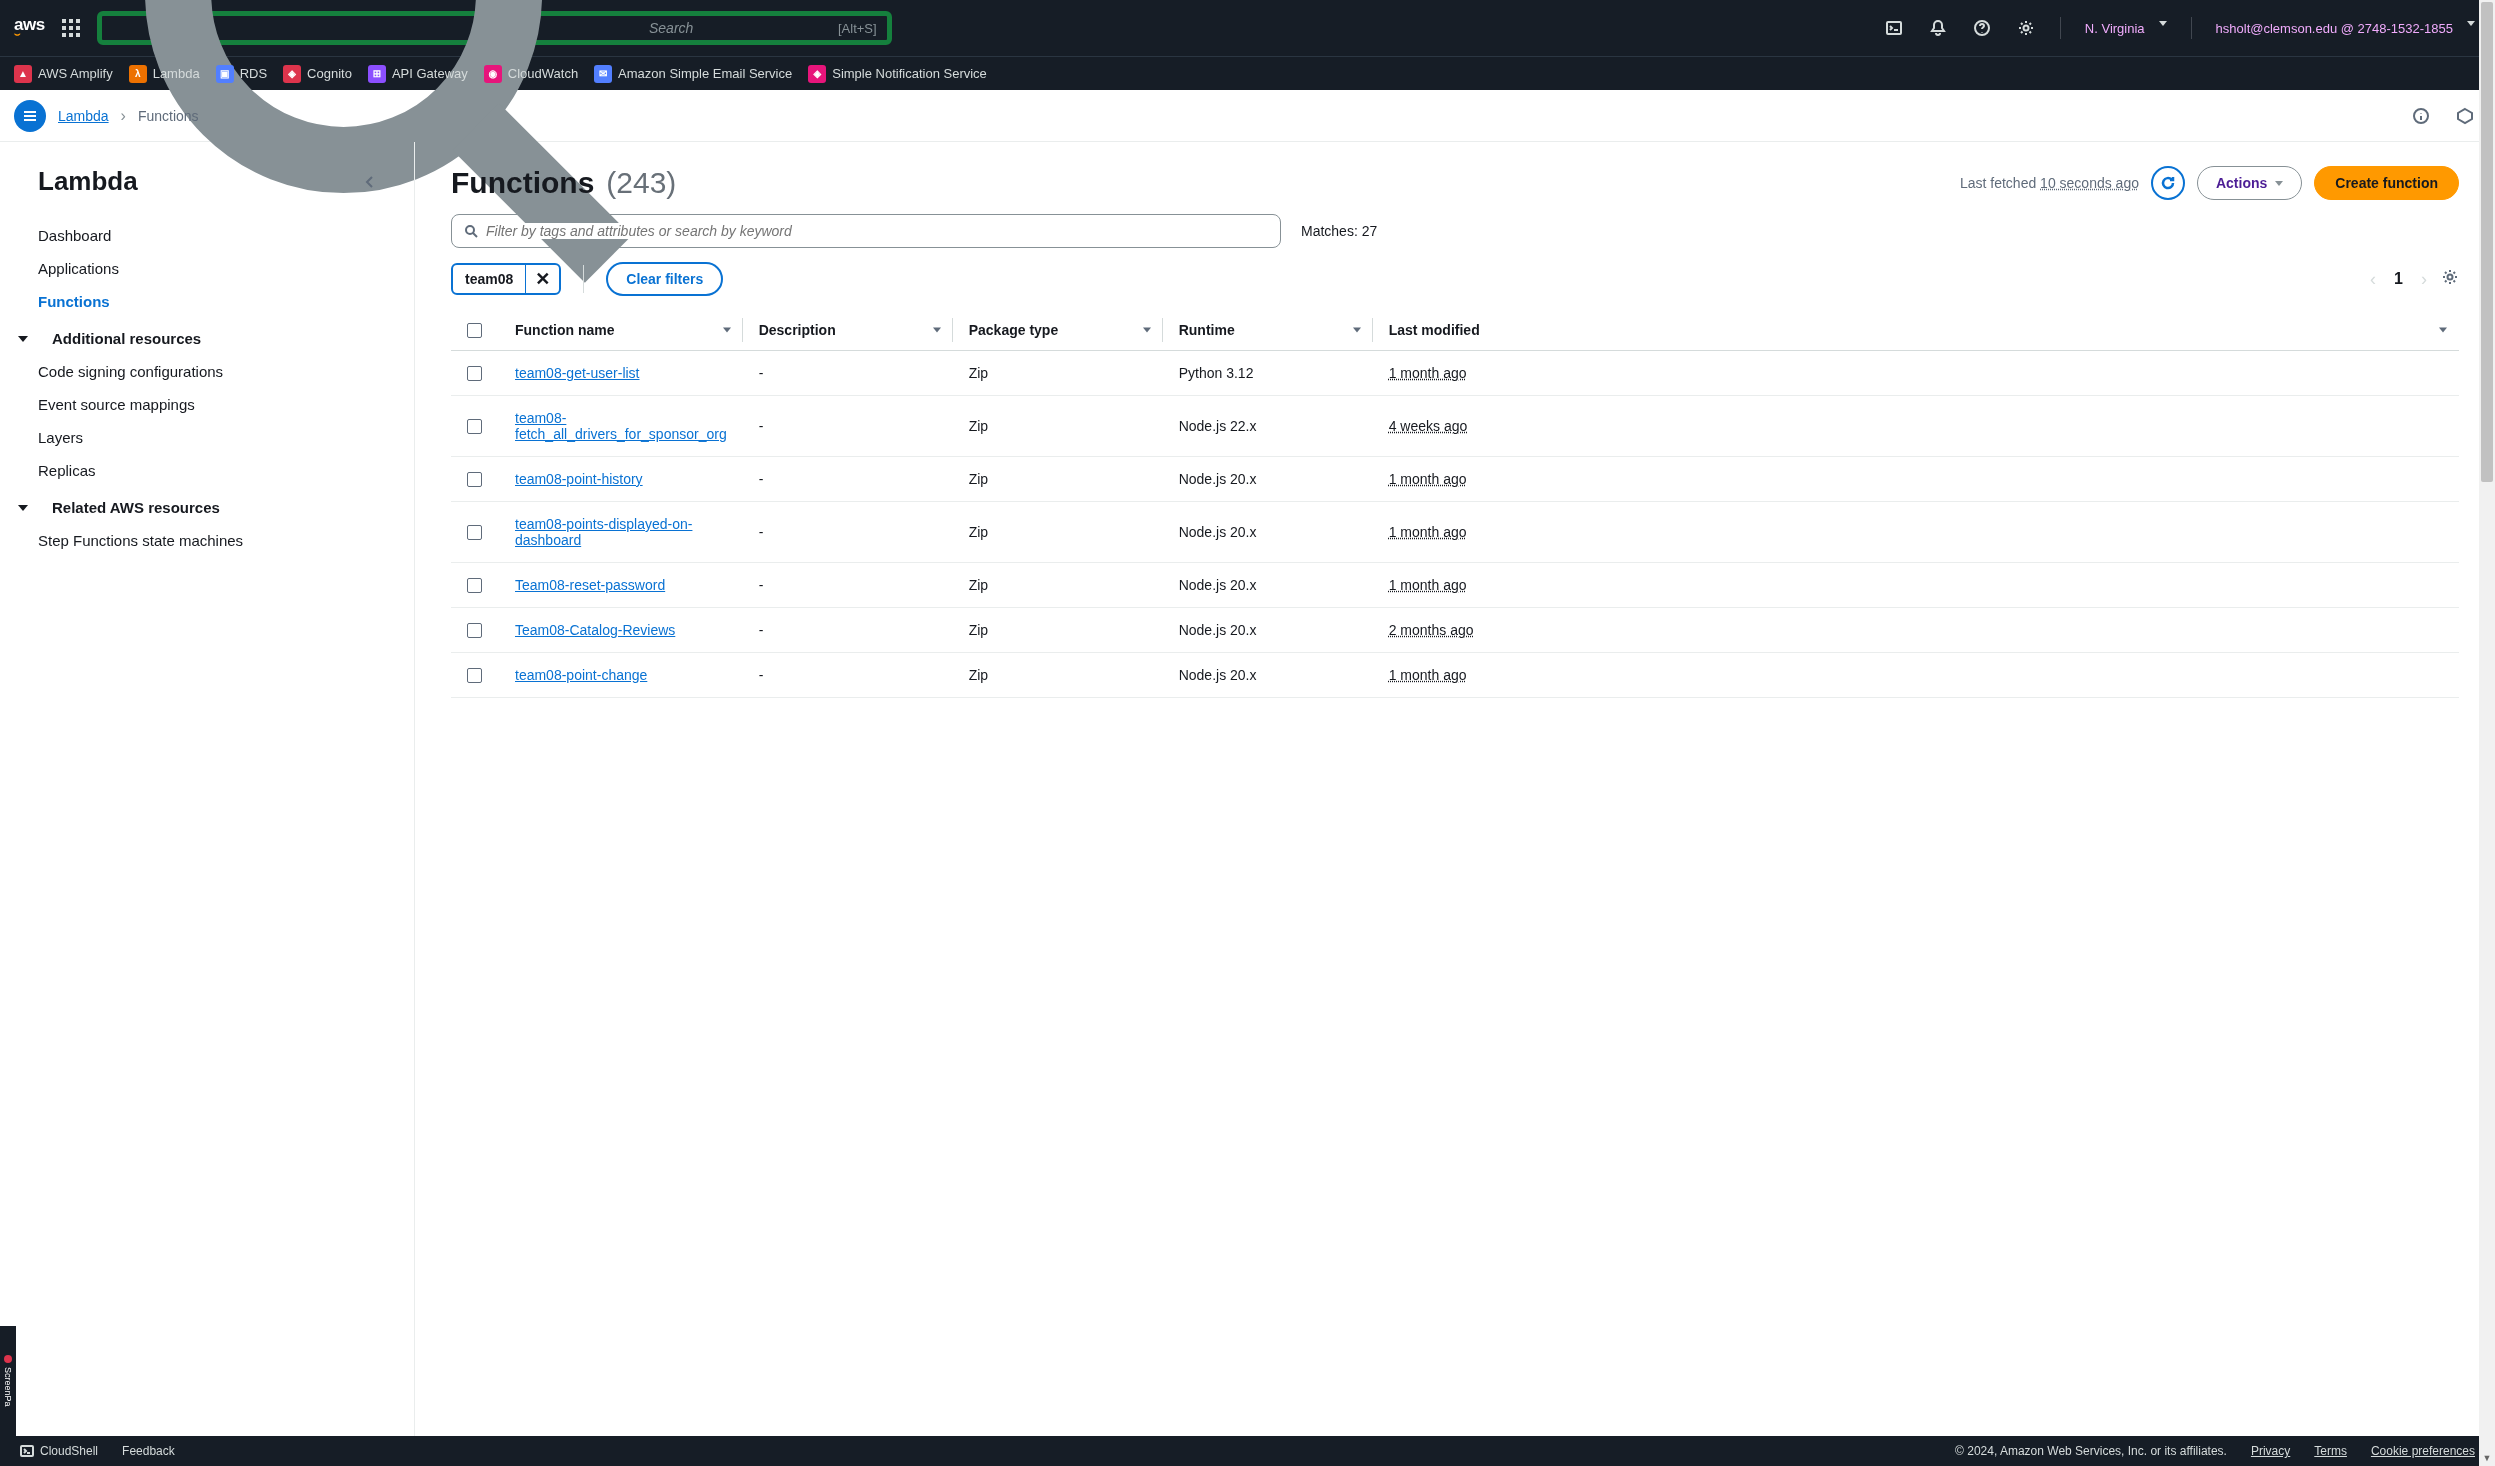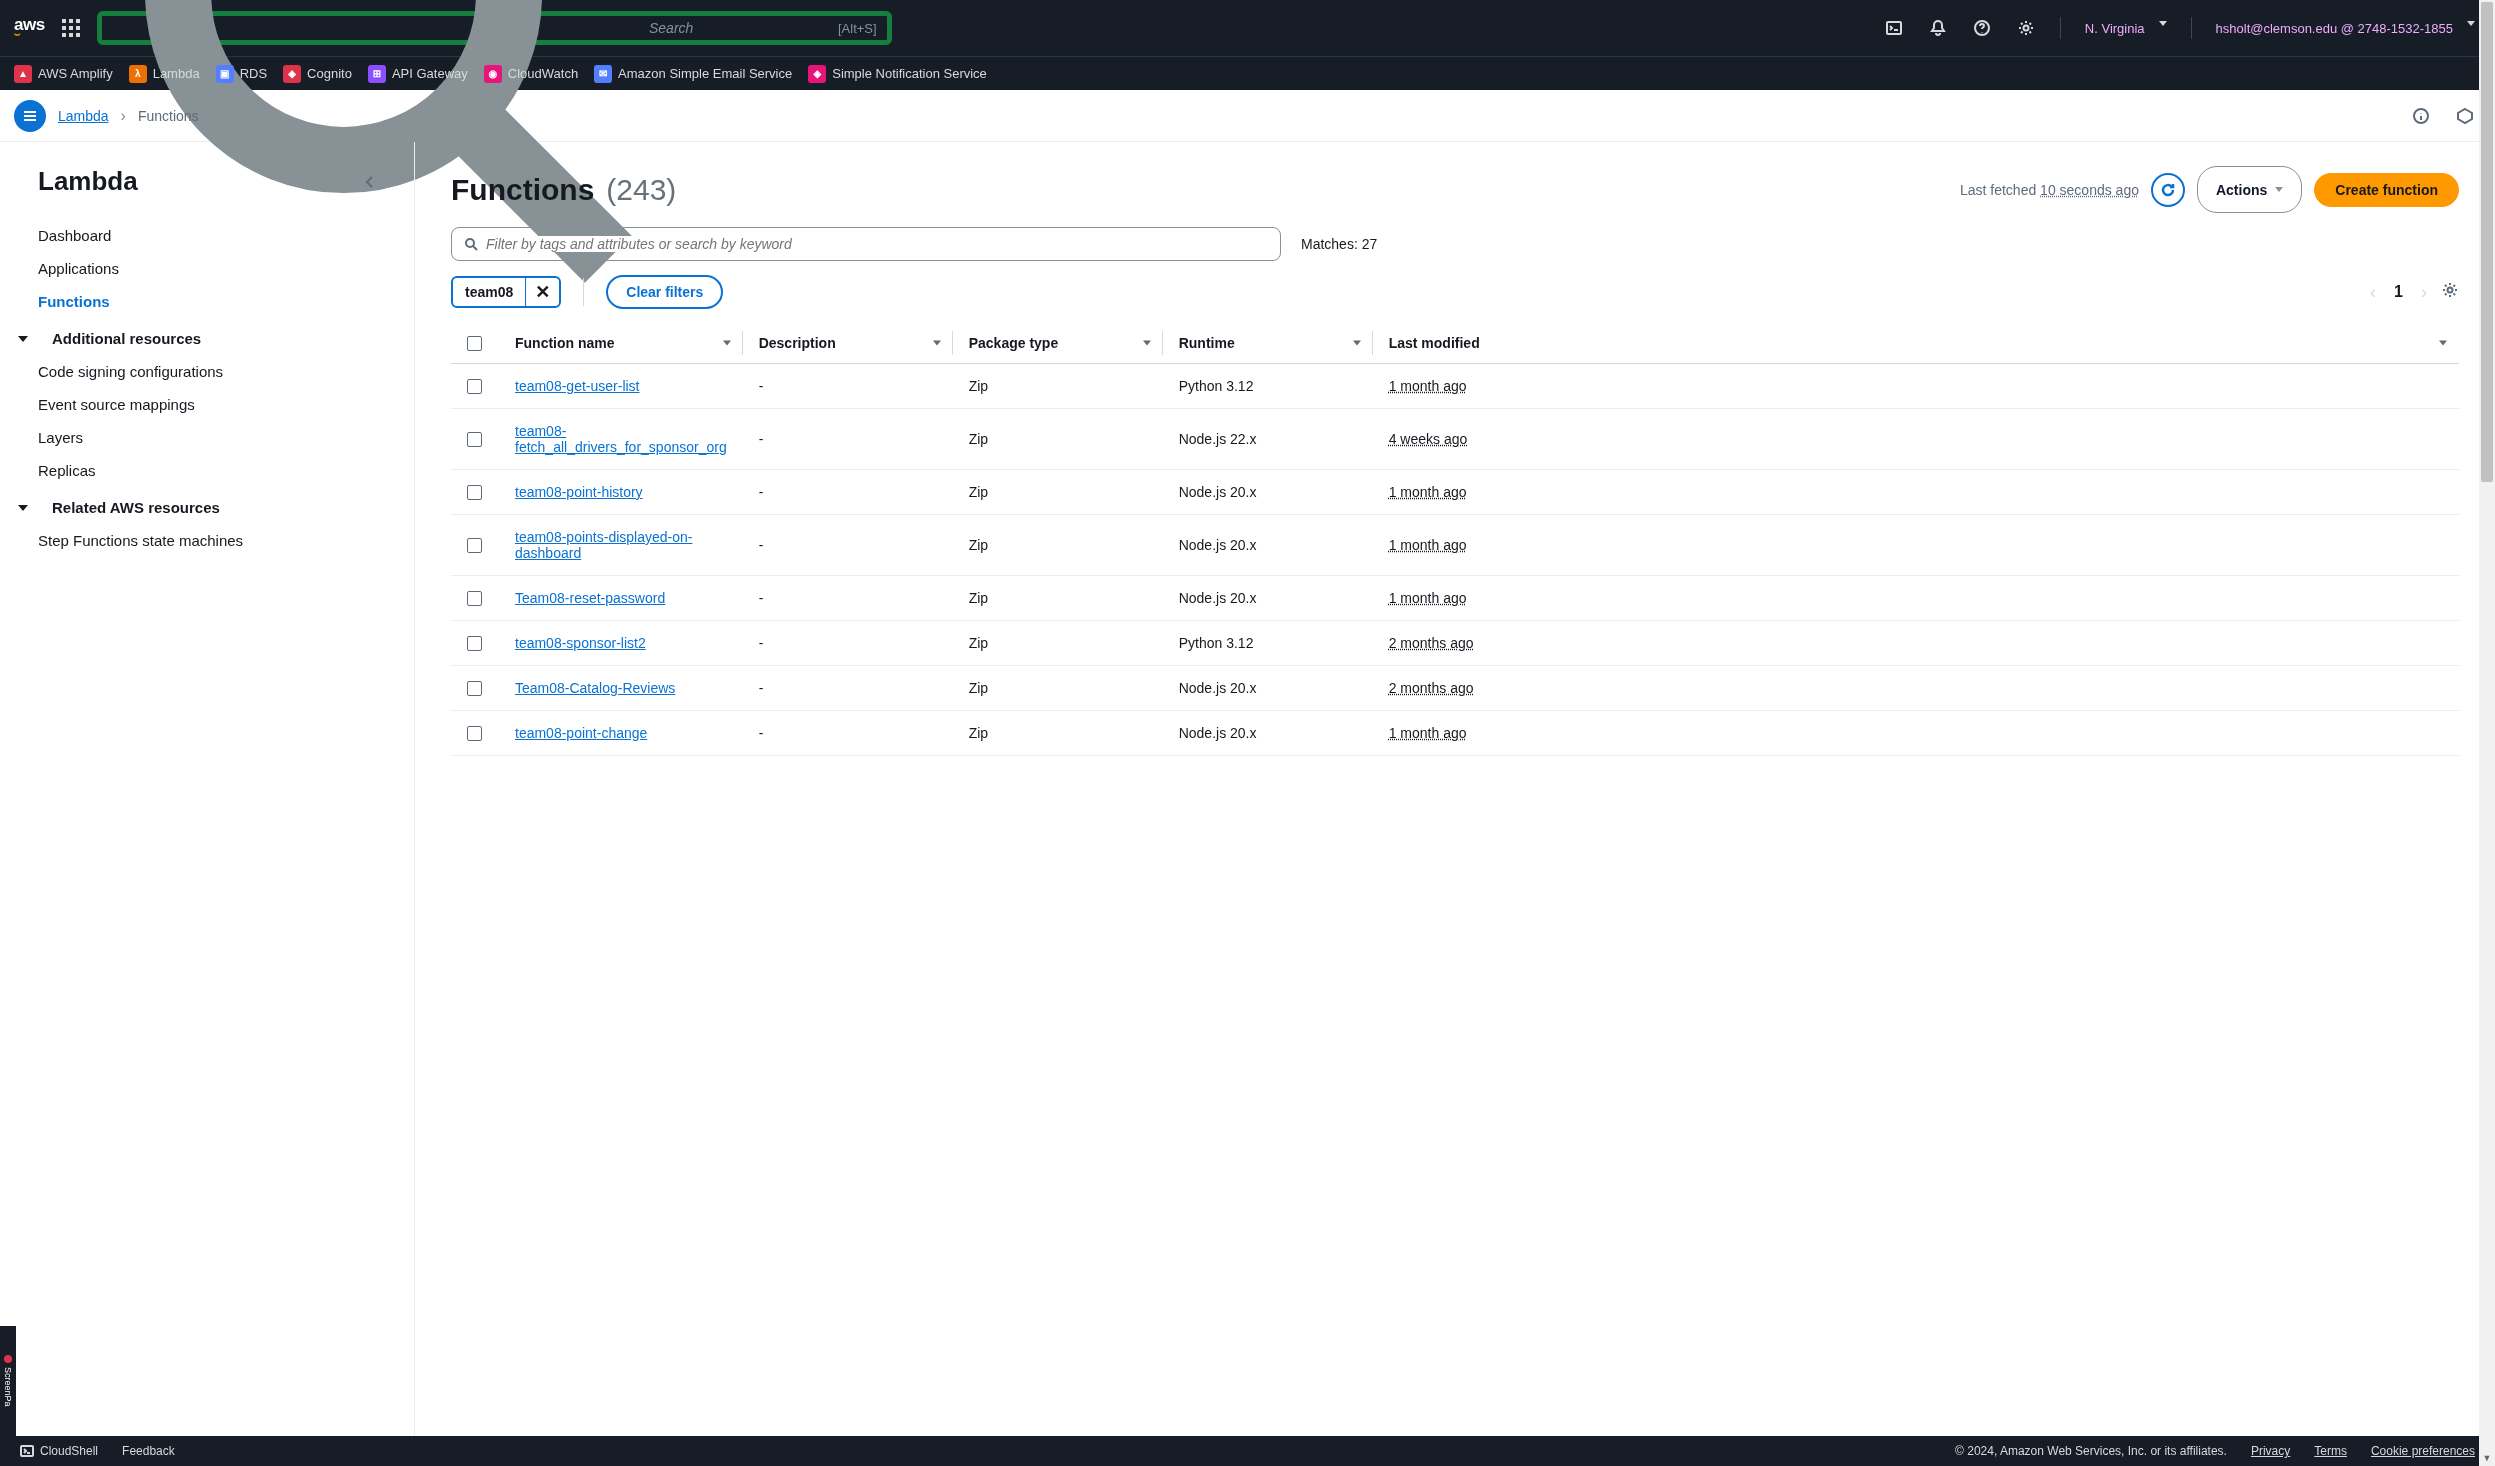--- a/index.html
+++ b/index.html
@@ -74,21 +74,21 @@
 
 .content{flex:1;padding:24px 36px;overflow-y:auto;}
 .page-header{display:flex;align-items:center;gap:12px;margin-bottom:14px;}
 .page-title{font-size:30px;font-weight:700;}
 .page-count{font-size:30px;color:#687078;font-weight:400;}
 .hdr-spacer{flex:1;}
 .last-fetched{font-size:14px;color:#5f6b7a;}
 .last-fetched .ago{text-decoration:underline dotted;cursor:help;}
 .refresh-btn{width:34px;height:34px;border:2px solid #0972d3;border-radius:50%;display:flex;align-items:center;justify-content:center;cursor:pointer;}
 .refresh-btn svg{width:16px;height:16px;stroke:#0972d3;fill:none;stroke-width:2.5;}
-.actions-btn{height:47px;border:1px solid #879196;border-radius:20px;padding:0 18px;display:flex;align-items:center;gap:8px;color:#0f172a;cursor:pointer;font-weight:700;font-size:14px;background:#fff;}
+.actions-btn{height:34px;border:1px solid #879196;border-radius:20px;padding:0 18px;display:flex;align-items:center;gap:8px;color:#4c1d95;cursor:pointer;font-weight:700;font-size:14px;background:#fff;}
 .actions-btn .caret-g{width:0;height:0;border-left:4px solid transparent;border-right:4px solid transparent;border-top:5px solid #879196;}
 .create-btn{height:34px;background:#ff9900;border:1px solid #ff9900;border-radius:20px;padding:0 20px;font-weight:700;font-size:14px;cursor:pointer;color:#16191f;}
 
 .filter-row{display:flex;align-items:center;gap:20px;margin-bottom:14px;}
 .filter-input{display:flex;align-items:center;border:1px solid #879196;border-radius:8px;height:34px;padding:0 12px;gap:8px;width:830px;}
 .filter-input svg{width:14px;height:14px;stroke:#5f6b7a;fill:none;stroke-width:2;}
 .filter-input input{border:none;outline:none;flex:1;font-size:14px;font-style:italic;}
 .matches{font-size:14px;}
 
 .chips-row{display:flex;align-items:center;gap:14px;margin-bottom:14px;}
@@ -403,30 +403,20 @@
             <td><a class="fn-link">Team08-reset-password</a></td>
             <td>-</td>
             <td>Zip</td>
             <td>Node.js 20.x</td>
             <td><span class="time-ago">1 month ago</span></td>
           </tr>
           <tr>
             <td>
               <div class="cbx"></div>
             </td>
-            <td><a class="fn-link">team08-sponsor-list2</a></td>
-            <td>-</td>
-            <td>Zip</td>
-            <td>Python 3.12</td>
-            <td><span class="time-ago">2 months ago</span></td>
-          </tr>
-          <tr>
-            <td>
-              <div class="cbx"></div>
-            </td>
             <td><a class="fn-link">Team08-Catalog-Reviews</a></td>
             <td>-</td>
             <td>Zip</td>
             <td>Node.js 20.x</td>
             <td><span class="time-ago">2 months ago</span></td>
           </tr>
           <tr>
             <td>
               <div class="cbx"></div>
             </td>

